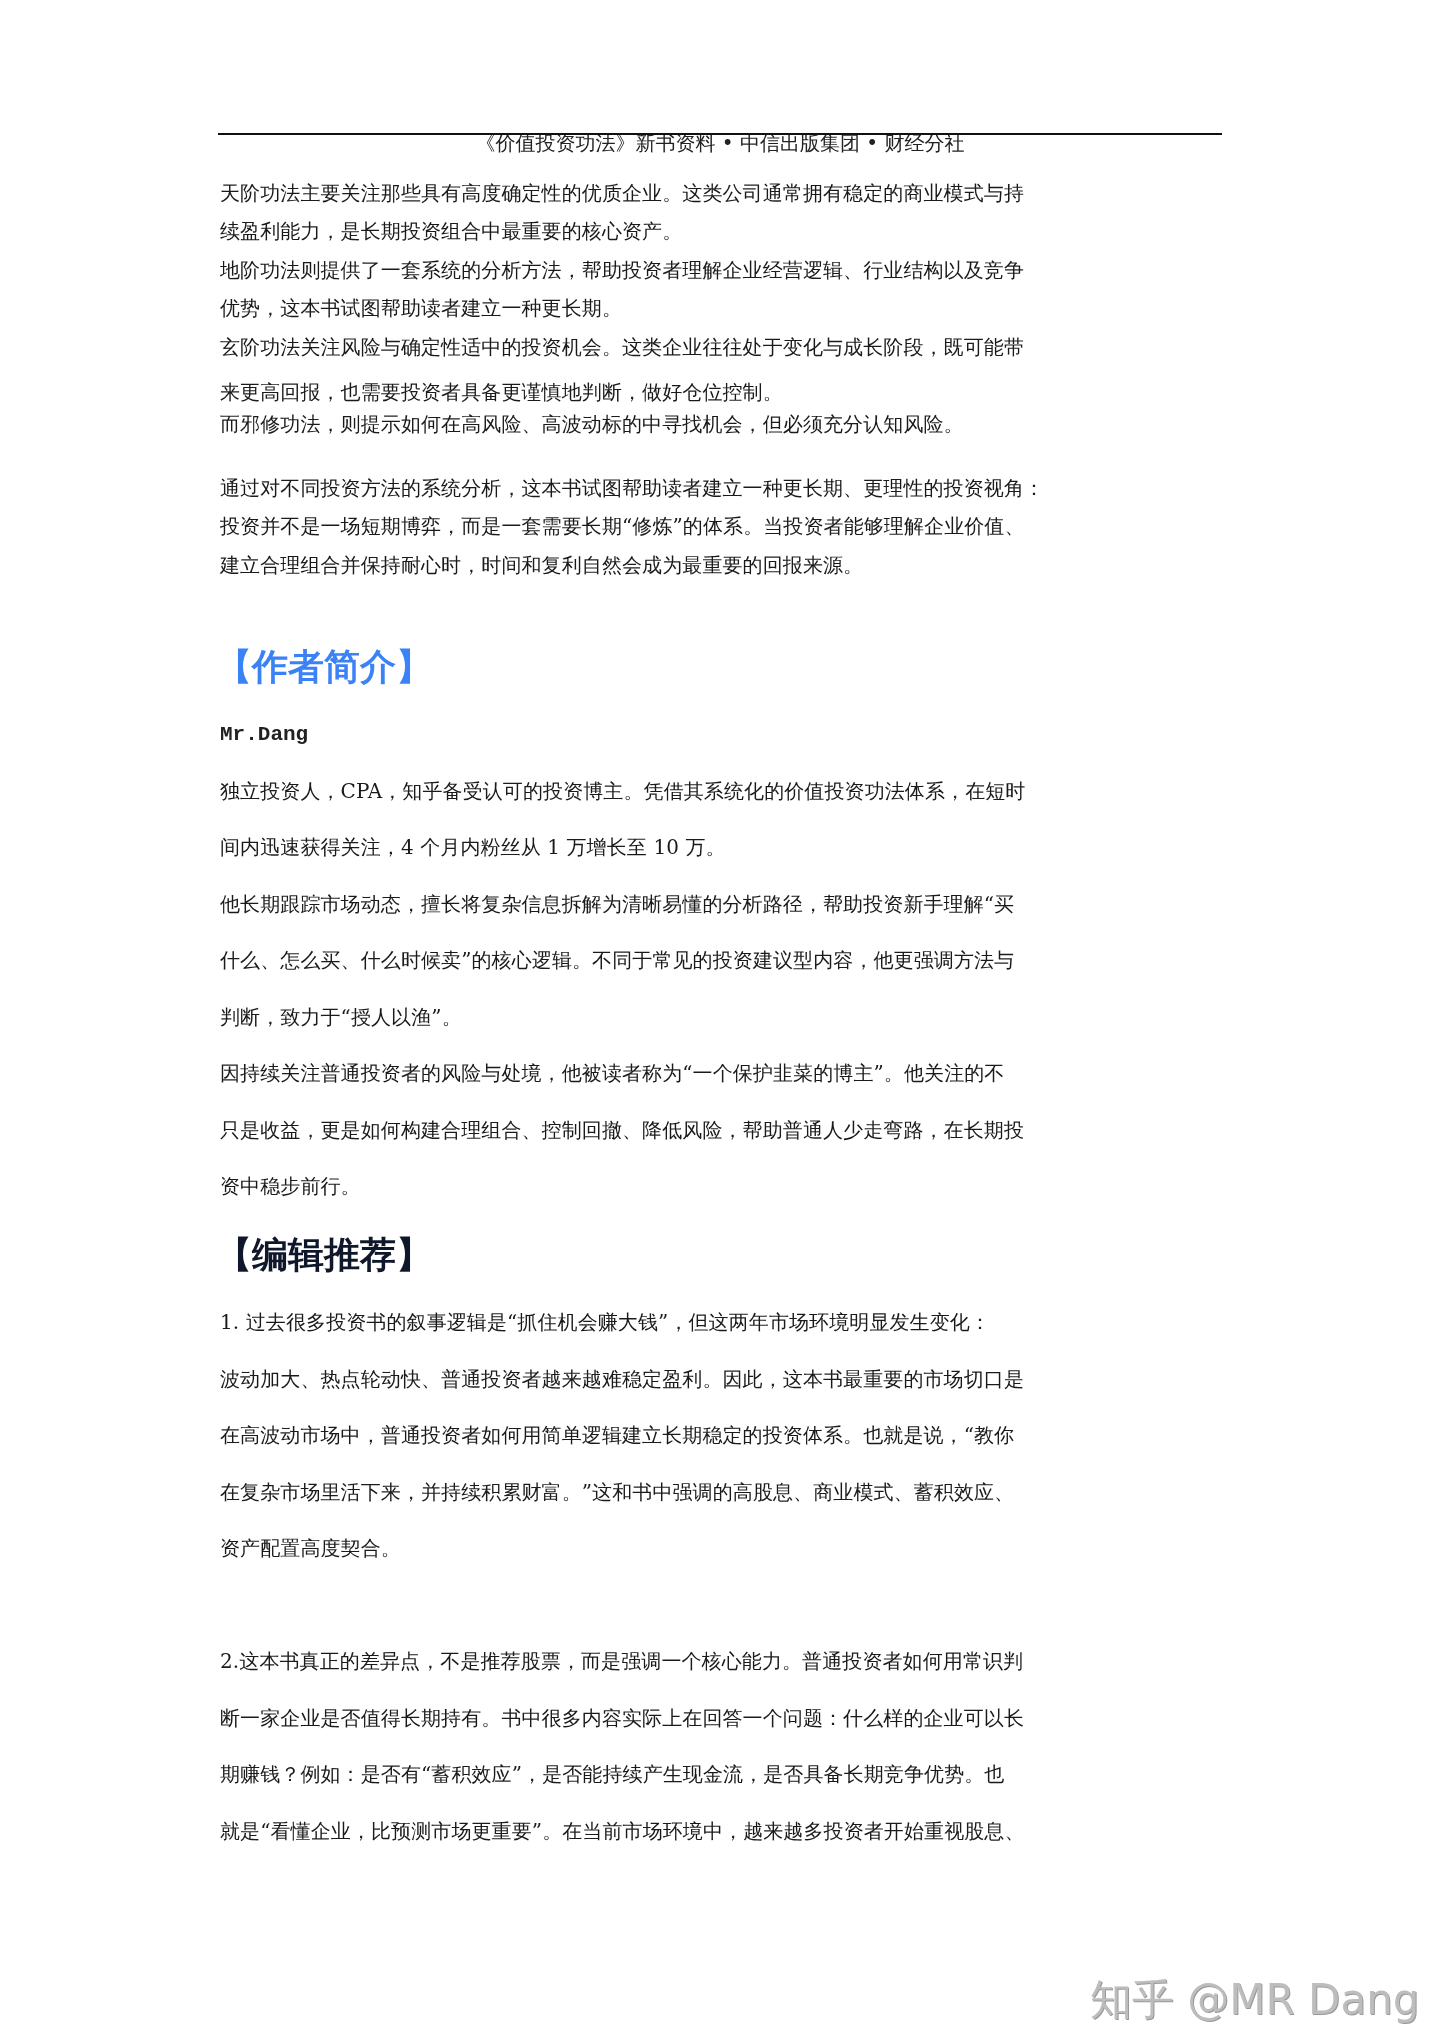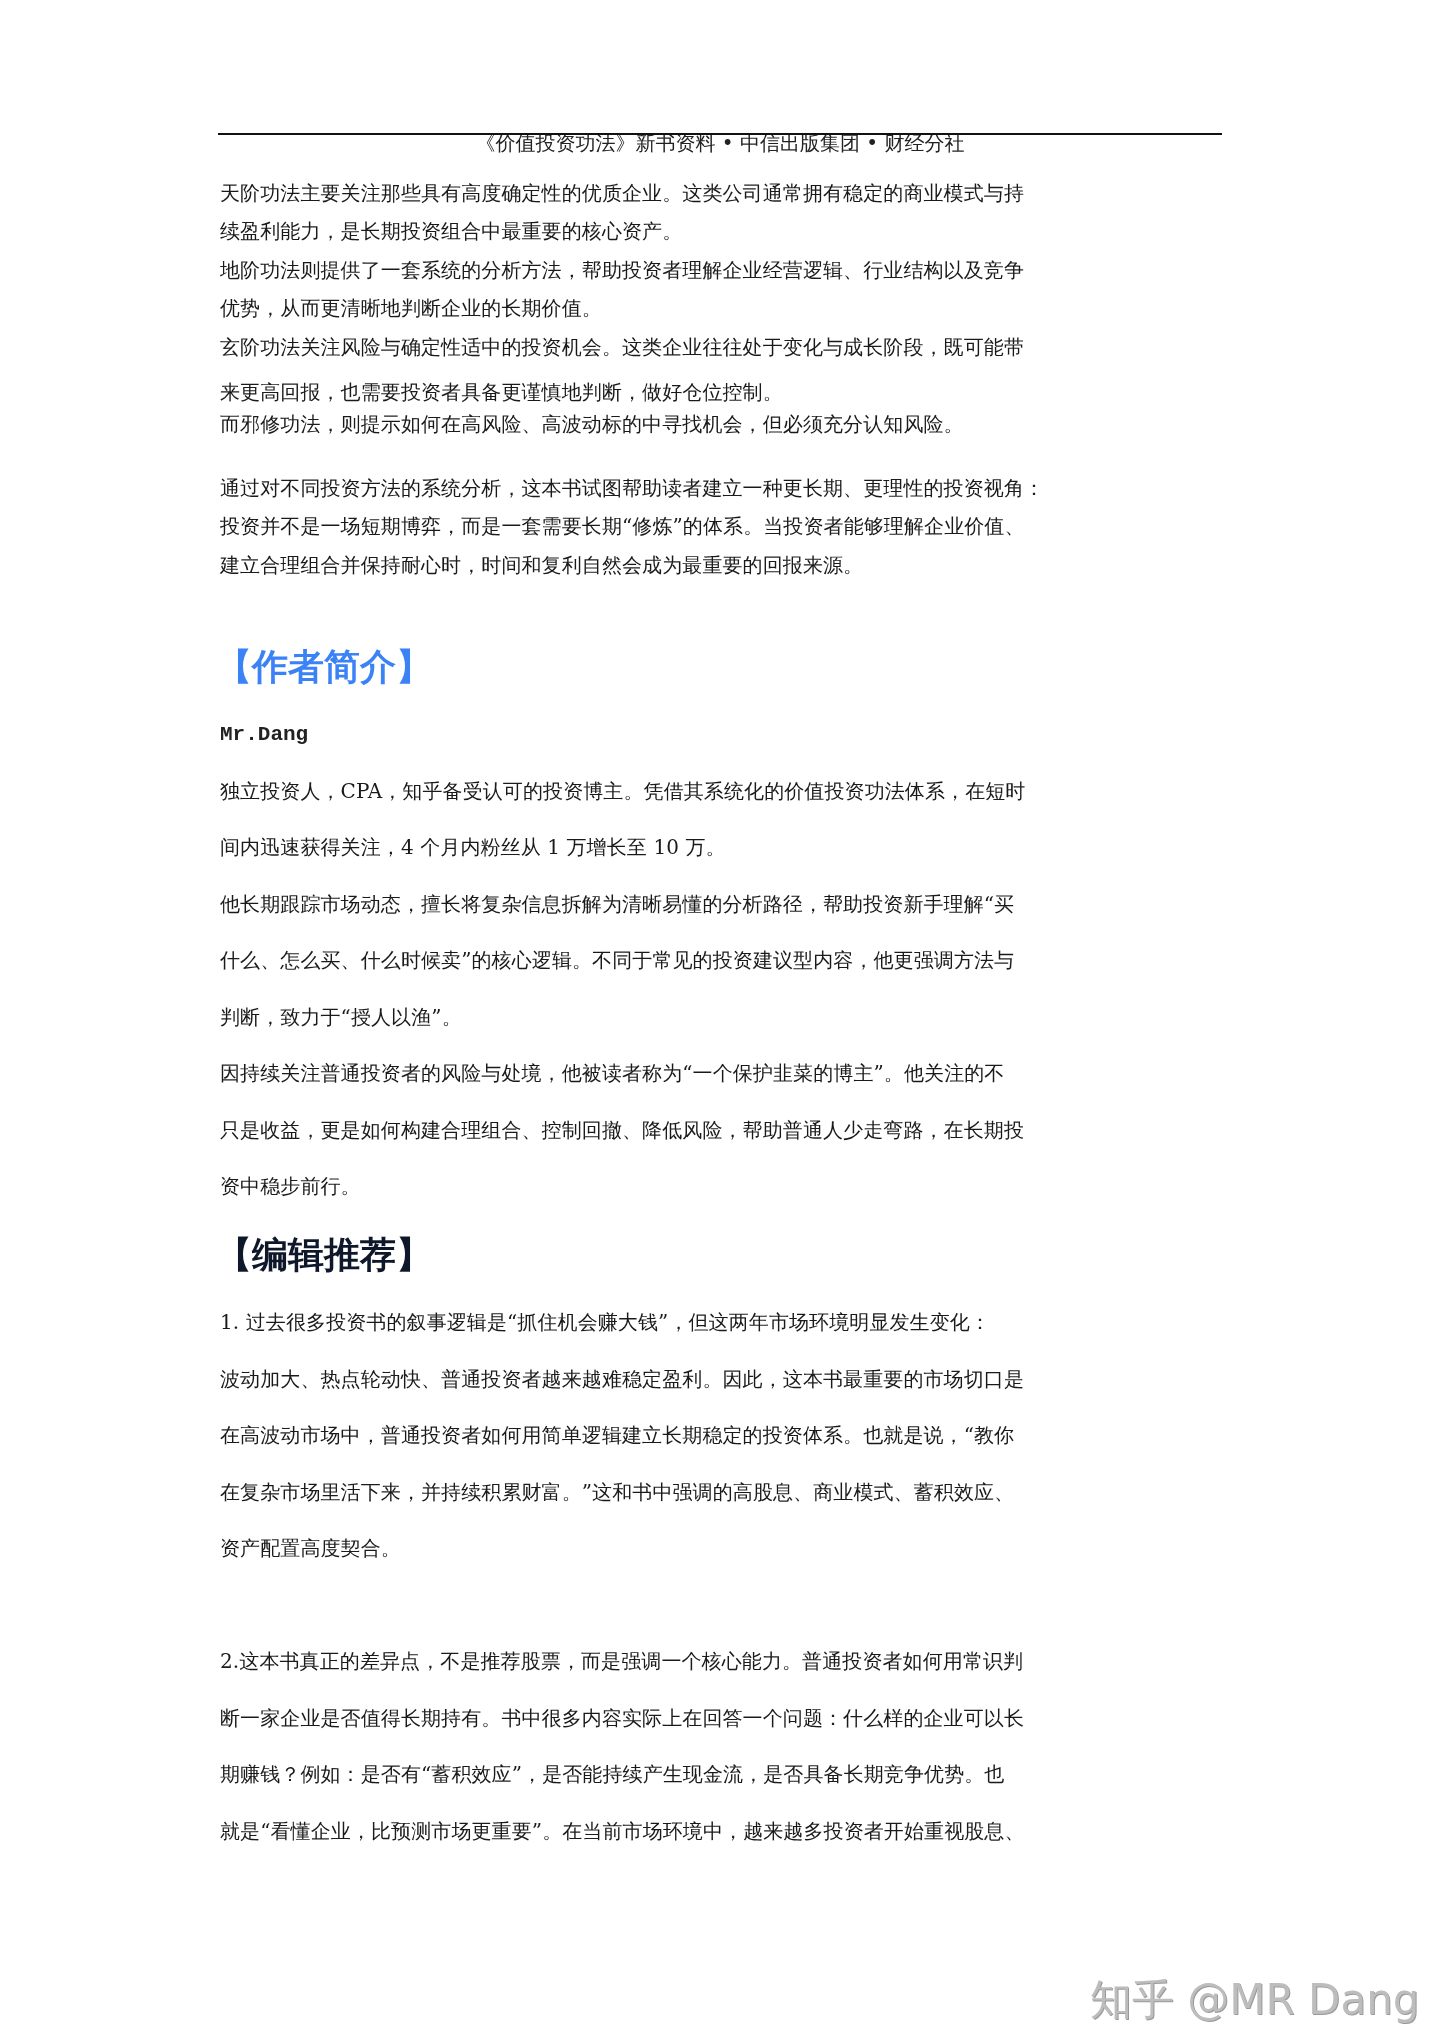--- a/index.html
+++ b/index.html
@@ -24,21 +24,21 @@
 
 <div class="page">
 
   <div class="header-text">《价值投资功法》新书资料 • 中信出版集团 • 财经分社</div>
   <div class="header-rule"></div>
 
   <div>
     <div class="line" style="top:178px">天阶功法主要关注那些具有高度确定性的优质企业。这类公司通常拥有稳定的商业模式与持</div>
     <div class="line" style="top:216px">续盈利能力，是长期投资组合中最重要的核心资产。</div>
     <div class="line" style="top:255px">地阶功法则提供了一套系统的分析方法，帮助投资者理解企业经营逻辑、行业结构以及竞争</div>
-    <div class="line" style="top:293px">优势，从而更清晰地判断企业的长期价值。</div>
+    <div class="line" style="top:293px">优势，这本书试图帮助读者建立一种更长期。</div>
     <div class="line" style="top:332px">玄阶功法关注风险与确定性适中的投资机会。这类企业往往处于变化与成长阶段，既可能带</div>
     <div class="line" style="top:377px">来更高回报，也需要投资者具备更谨慎地判断，做好仓位控制。</div>
     <div class="line" style="top:409px">而邪修功法，则提示如何在高风险、高波动标的中寻找机会，但必须充分认知风险。</div>
   </div>
 
   <div>
     <div class="line" style="top:473px">通过对不同投资方法的系统分析，这本书试图帮助读者建立一种更长期、更理性的投资视角：</div>
     <div class="line" style="top:511px">投资并不是一场短期博弈，而是一套需要长期“修炼”的体系。当投资者能够理解企业价值、</div>
     <div class="line" style="top:550px">建立合理组合并保持耐心时，时间和复利自然会成为最重要的回报来源。</div>
   </div>

